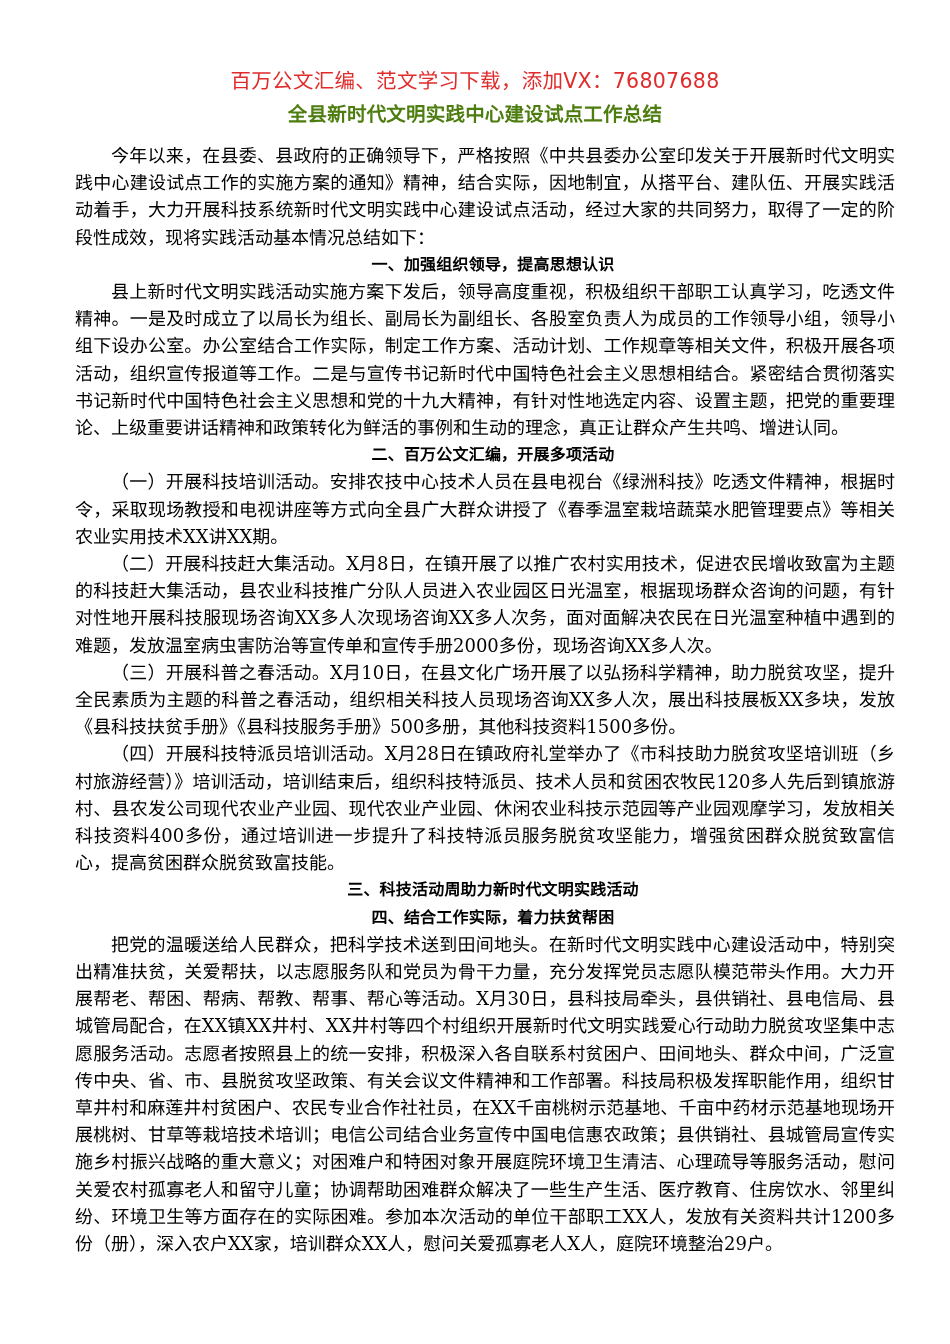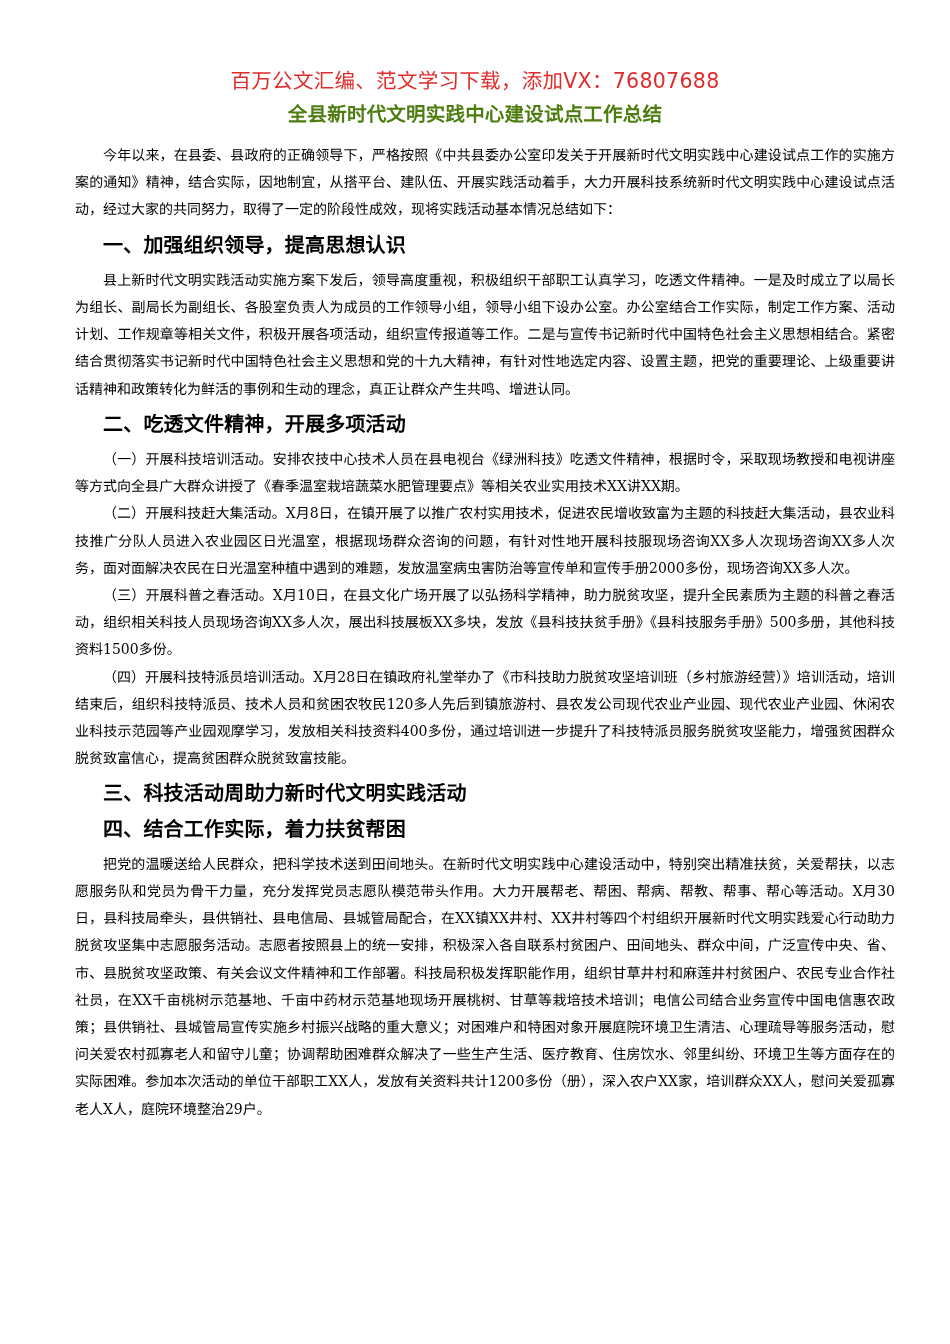--- a/index.html
+++ b/index.html
@@ -46,36 +46,36 @@
     line-height: 1.2;
     color: #4d7c0f;
   }
   .body-wrap {
     padding-top: 16px;
     padding-left: 75px;
     padding-right: 55px;
   }
   p.para {
     margin: 0;
-    font-size: 14px;
+    font-size: 18px;
     line-height: 27.2px;
     text-align: justify;
     text-justify: inter-ideograph;
     text-indent: 2em;
     font-family: "DejaVu Serif", "Liberation Serif", serif;
     word-break: break-all;
     letter-spacing: 0;
   }
   p.heading {
-    margin: 8px;
-    font-size: 20px;
+    margin: 0;
+    font-size: 16px;
     line-height: 27.2px;
     font-weight: bold;
     text-indent: 1em;
-    text-align: left;
+    text-align: center;
     font-family: "DejaVu Sans", "Liberation Sans", sans-serif;
     letter-spacing: 0.2px;
   }
   p.para.sub {
     text-indent: 2em;
   }
 </style>
 </head>
 <body>
 
@@ -85,21 +85,21 @@
 
   <div class="doc-title">全县新时代文明实践中心建设试点工作总结</div>
 
   <div class="body-wrap">
 
     <p class="para">今年以来，在县委、县政府的正确领导下，严格按照《中共县委办公室印发关于开展新时代文明实践中心建设试点工作的实施方案的通知》精神，结合实际，因地制宜，从搭平台、建队伍、开展实践活动着手，大力开展科技系统新时代文明实践中心建设试点活动，经过大家的共同努力，取得了一定的阶段性成效，现将实践活动基本情况总结如下：</p>
 
     <p class="heading">一、加强组织领导，提高思想认识</p>
     <p class="para">县上新时代文明实践活动实施方案下发后，领导高度重视，积极组织干部职工认真学习，吃透文件精神。一是及时成立了以局长为组长、副局长为副组长、各股室负责人为成员的工作领导小组，领导小组下设办公室。办公室结合工作实际，制定工作方案、活动计划、工作规章等相关文件，积极开展各项活动，组织宣传报道等工作。二是与宣传书记新时代中国特色社会主义思想相结合。紧密结合贯彻落实书记新时代中国特色社会主义思想和党的十九大精神，有针对性地选定内容、设置主题，把党的重要理论、上级重要讲话精神和政策转化为鲜活的事例和生动的理念，真正让群众产生共鸣、增进认同。</p>
 
-    <p class="heading">二、吃透文件精神，开展多项活动</p>
+    <p class="heading">二、百万公文汇编，开展多项活动</p>
     <p class="para sub">（一）开展科技培训活动。安排农技中心技术人员在县电视台《绿洲科技》吃透文件精神，根据时令，采取现场教授和电视讲座等方式向全县广大群众讲授了《春季温室栽培蔬菜水肥管理要点》等相关农业实用技术XX讲XX期。</p>
     <p class="para sub">（二）开展科技赶大集活动。X月8日，在镇开展了以推广农村实用技术，促进农民增收致富为主题的科技赶大集活动，县农业科技推广分队人员进入农业园区日光温室，根据现场群众咨询的问题，有针对性地开展科技服现场咨询XX多人次现场咨询XX多人次务，面对面解决农民在日光温室种植中遇到的难题，发放温室病虫害防治等宣传单和宣传手册2000多份，现场咨询XX多人次。</p>
     <p class="para sub">（三）开展科普之春活动。X月10日，在县文化广场开展了以弘扬科学精神，助力脱贫攻坚，提升全民素质为主题的科普之春活动，组织相关科技人员现场咨询XX多人次，展出科技展板XX多块，发放《县科技扶贫手册》《县科技服务手册》500多册，其他科技资料1500多份。</p>
     <p class="para sub">（四）开展科技特派员培训活动。X月28日在镇政府礼堂举办了《市科技助力脱贫攻坚培训班（乡村旅游经营）》培训活动，培训结束后，组织科技特派员、技术人员和贫困农牧民120多人先后到镇旅游村、县农发公司现代农业产业园、现代农业产业园、休闲农业科技示范园等产业园观摩学习，发放相关科技资料400多份，通过培训进一步提升了科技特派员服务脱贫攻坚能力，增强贫困群众脱贫致富信心，提高贫困群众脱贫致富技能。</p>
 
     <p class="heading">三、科技活动周助力新时代文明实践活动</p>
 
     <p class="heading">四、结合工作实际，着力扶贫帮困</p>
     <p class="para">把党的温暖送给人民群众，把科学技术送到田间地头。在新时代文明实践中心建设活动中，特别突出精准扶贫，关爱帮扶，以志愿服务队和党员为骨干力量，充分发挥党员志愿队模范带头作用。大力开展帮老、帮困、帮病、帮教、帮事、帮心等活动。X月30日，县科技局牵头，县供销社、县电信局、县城管局配合，在XX镇XX井村、XX井村等四个村组织开展新时代文明实践爱心行动助力脱贫攻坚集中志愿服务活动。志愿者按照县上的统一安排，积极深入各自联系村贫困户、田间地头、群众中间，广泛宣传中央、省、市、县脱贫攻坚政策、有关会议文件精神和工作部署。科技局积极发挥职能作用，组织甘草井村和麻莲井村贫困户、农民专业合作社社员，在XX千亩桃树示范基地、千亩中药材示范基地现场开展桃树、甘草等栽培技术培训；电信公司结合业务宣传中国电信惠农政策；县供销社、县城管局宣传实施乡村振兴战略的重大意义；对困难户和特困对象开展庭院环境卫生清洁、心理疏导等服务活动，慰问关爱农村孤寡老人和留守儿童；协调帮助困难群众解决了一些生产生活、医疗教育、住房饮水、邻里纠纷、环境卫生等方面存在的实际困难。参加本次活动的单位干部职工XX人，发放有关资料共计1200多份（册），深入农户XX家，培训群众XX人，慰问关爱孤寡老人X人，庭院环境整治29户。</p>
 

